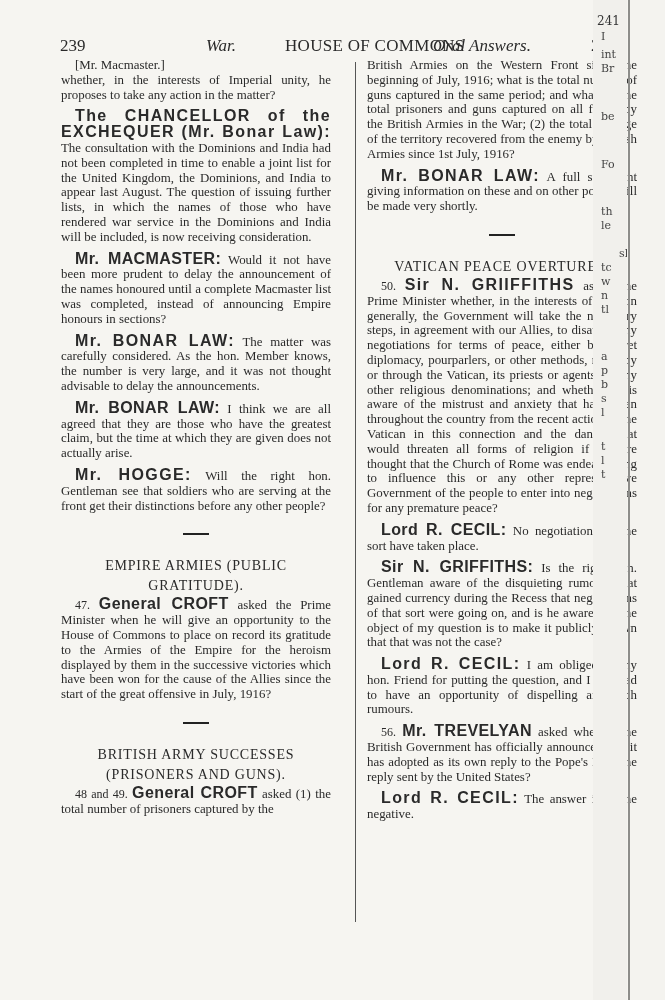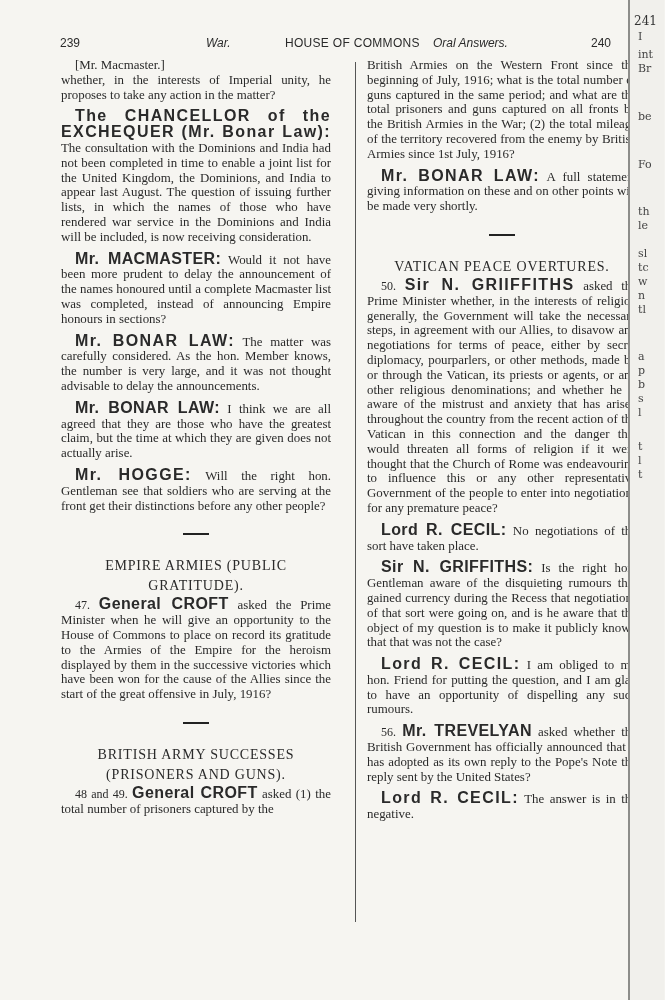--- a/index.html
+++ b/index.html
@@ -12,32 +12,32 @@
   }
   .page {
     position: absolute; left: 0; top: 0; width: 628px; height: 1000px;
     background: #f6f5f1;
   }
   .gutter-edge {
     position: absolute; left: 628px; top: 0; width: 2px; height: 1000px;
     background: #8d8d8a;
   }
   .next-page {
-    position: absolute; left: 630px; top: 0; width: 34px; height: 1000px;
+    position: absolute; left: 593px; top: 0; width: 34px; height: 1000px;
     background: #f1f0ec; overflow: hidden;
   }
   .next-page .pn {
     position: absolute; left: 4px; top: 14px; font-size: 12px; color: #333;
   }
   .next-page .frag {
     position: absolute; left: 8px; font-size: 11px; color: #444; line-height: 13px;
   }
   .header {
     position: absolute; top: 36px; left: 60px; width: 558px; height: 18px;
-    font-size: 12px; font-family: Liberation Sans, sans-serif;
+    font-size: 17px; font-family: Liberation Serif, serif;
   }
   .header span { position: absolute; top: 0; white-space: nowrap; }
   .h-pl { left: 0; }
   .h-war { left: 146px; font-style: italic; }
   .h-title { left: 225px; letter-spacing: 0.3px; }
   .h-oral { left: 373px; font-style: italic; }
   .h-pr { left: 531px; }
   .col {
     position: absolute; top: 58px; width: 270px;
     font-family: "Liberation Serif", serif;
@@ -169,21 +169,21 @@
   <span class="pn">241</span>
   <div id="frags">
       <span class="frag" style="top: 30px;">I</span>
       <span class="frag" style="top: 48px;">int</span>
       <span class="frag" style="top: 62px;">Br</span>
       <span class="frag" style="top: 110px;">be</span>
       <span class="frag" style="top: 158px;">Fo</span>
       <span class="frag" style="top: 205px;">th</span>
       <span class="frag" style="top: 219px;">le</span>
       <span class="frag" style="top: 233px; margin-left: 46px;">tr</span>
-      <span class="frag" style="top: 247px;">sl</span>
+      <span class="frag" style="top: 247px; margin-left: 18px;">sl</span>
       <span class="frag" style="top: 261px;">tc</span>
       <span class="frag" style="top: 275px;">w</span>
       <span class="frag" style="top: 289px;">n</span>
       <span class="frag" style="top: 303px;">tl</span>
       <span class="frag" style="top: 350px;">a</span>
       <span class="frag" style="top: 364px;">p</span>
       <span class="frag" style="top: 378px;">b</span>
       <span class="frag" style="top: 392px;">s</span>
       <span class="frag" style="top: 406px;">l</span>
       <span class="frag" style="top: 440px;">t</span>

